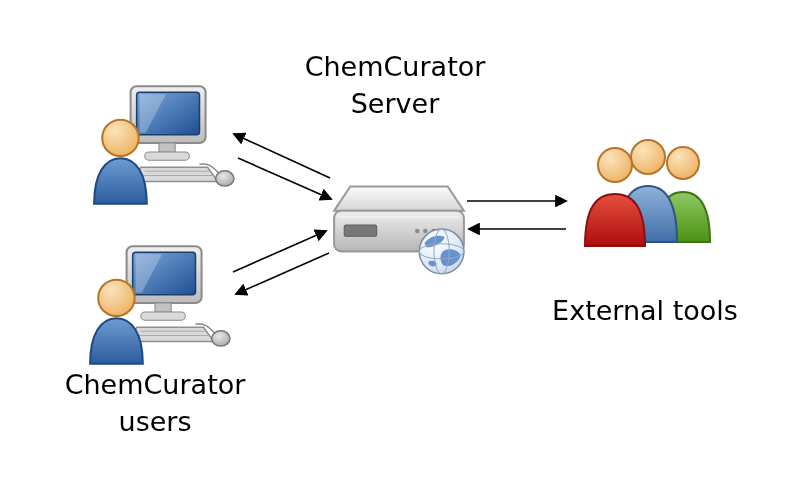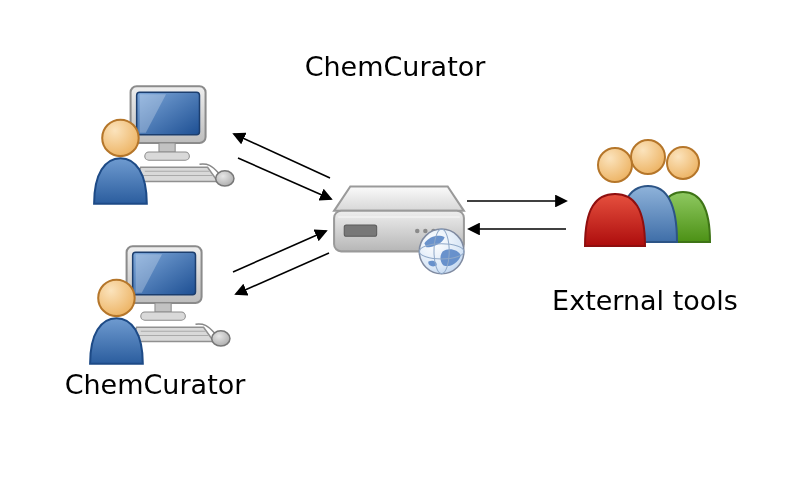--- a/index.html
+++ b/index.html
@@ -14,21 +14,21 @@
   }
   .label {
     position: absolute;
     text-align: center;
     font-size: 27px;
     line-height: 1.38;
     color: #000000;
   }
   .server-label { left: 250px; top: 48px;  width: 290px; }
   .left-label   { left: 30px;  top: 366px; width: 250px; }
-  .right-label  { left: 510px; top: 282px; width: 270px; }
+  .right-label  { left: 510px; top: 292px; width: 270px; }
   .icon { position: absolute; }
   .user1       { left: 86px;  top: 84px;  width: 152px; height: 124px; }
   .user2       { left: 82px;  top: 244px; width: 152px; height: 124px; }
   .server-icon { left: 328px; top: 172px; width: 142px; height: 104px; }
   .group-icon  { left: 582px; top: 136px; width: 132px; height: 114px; }
   .arrows-layer {
     position: absolute;
     left: 0; top: 0;
     width: 800px; height: 480px;
     pointer-events: none;
@@ -128,31 +128,33 @@
         <path d="M113,78 C119,74 128,76 131,82 C128,90 120,94 114,92 C110,88 110,82 113,78 Z" fill="#5b87c6" opacity="0.9"></path>
         <path d="M99,88 C103,86 108,88 107,92 C103,94 98,92 99,88 Z" fill="#5b87c6" opacity="0.9"></path>
         <ellipse cx="112" cy="78" rx="22" ry="7.5" fill="none" stroke="#8fa8c8" stroke-width="1"></ellipse>
         <ellipse cx="112" cy="78" rx="7.5" ry="22" fill="none" stroke="#8fa8c8" stroke-width="1"></ellipse>
       </g>
     </defs>
   </svg>
 
   <div class="label server-label">
     <div>ChemCurator</div>
+    <div>Server</div>
   </div>
 
   <svg class="icon user1" viewBox="0 0 150 122">
     <use href="#workstation"></use>
   </svg>
   <svg class="icon user2" viewBox="0 0 150 122">
     <use href="#workstation"></use>
   </svg>
 
   <div class="label left-label">
     <div>ChemCurator</div>
+    <div>users</div>
   </div>
 
   <svg class="icon server-icon" viewBox="0 0 140 102">
     <use href="#serverbox"></use>
   </svg>
 
   <svg class="icon group-icon" viewBox="0 0 132 114">
     <use href="#usergroup"></use>
   </svg>
 

